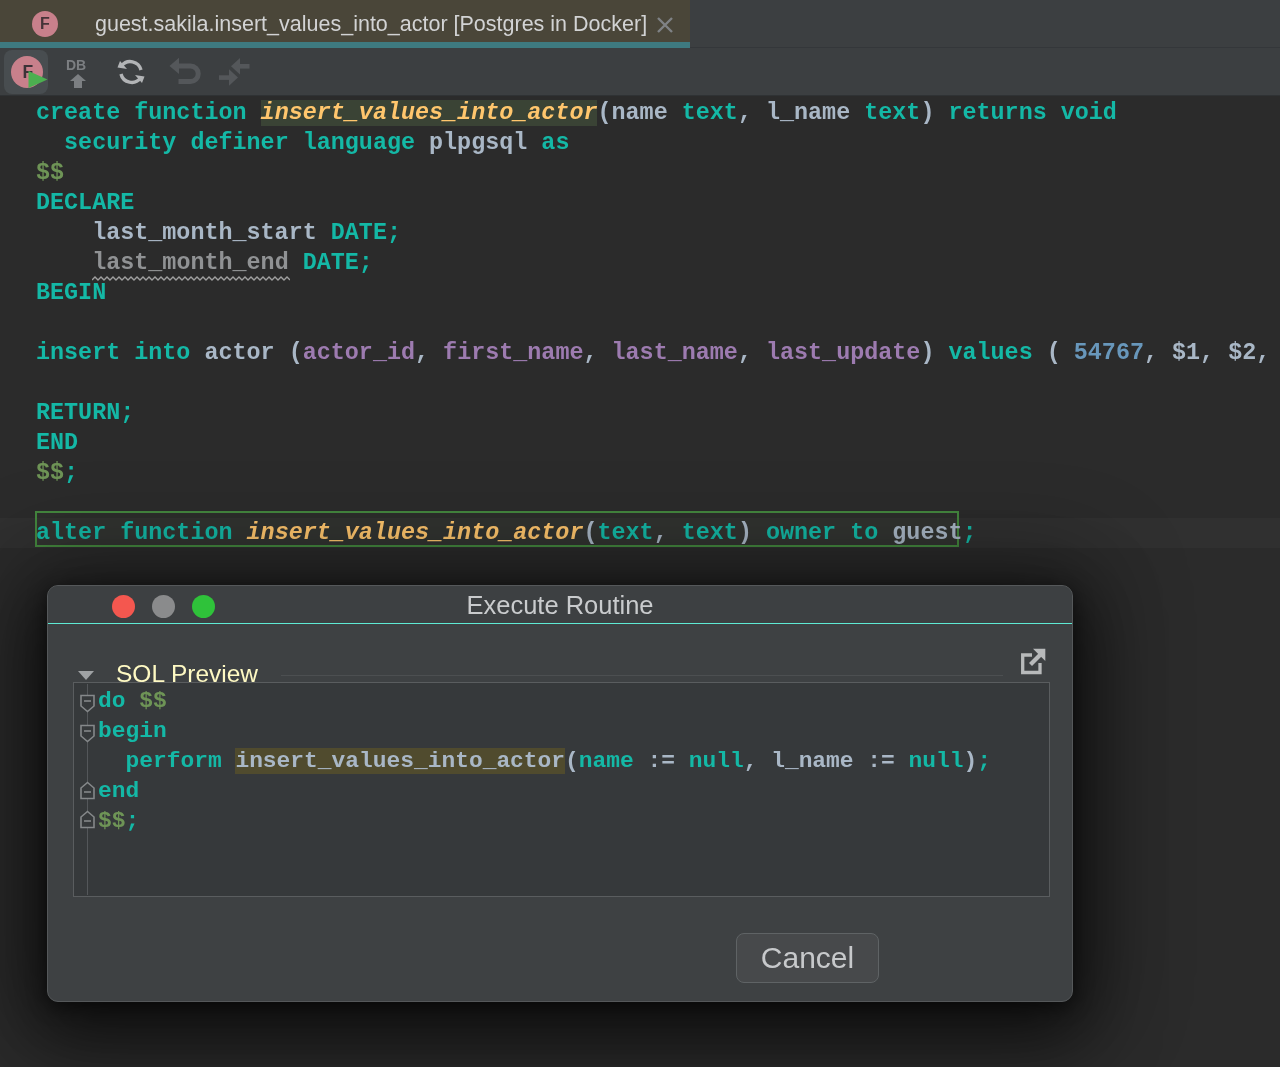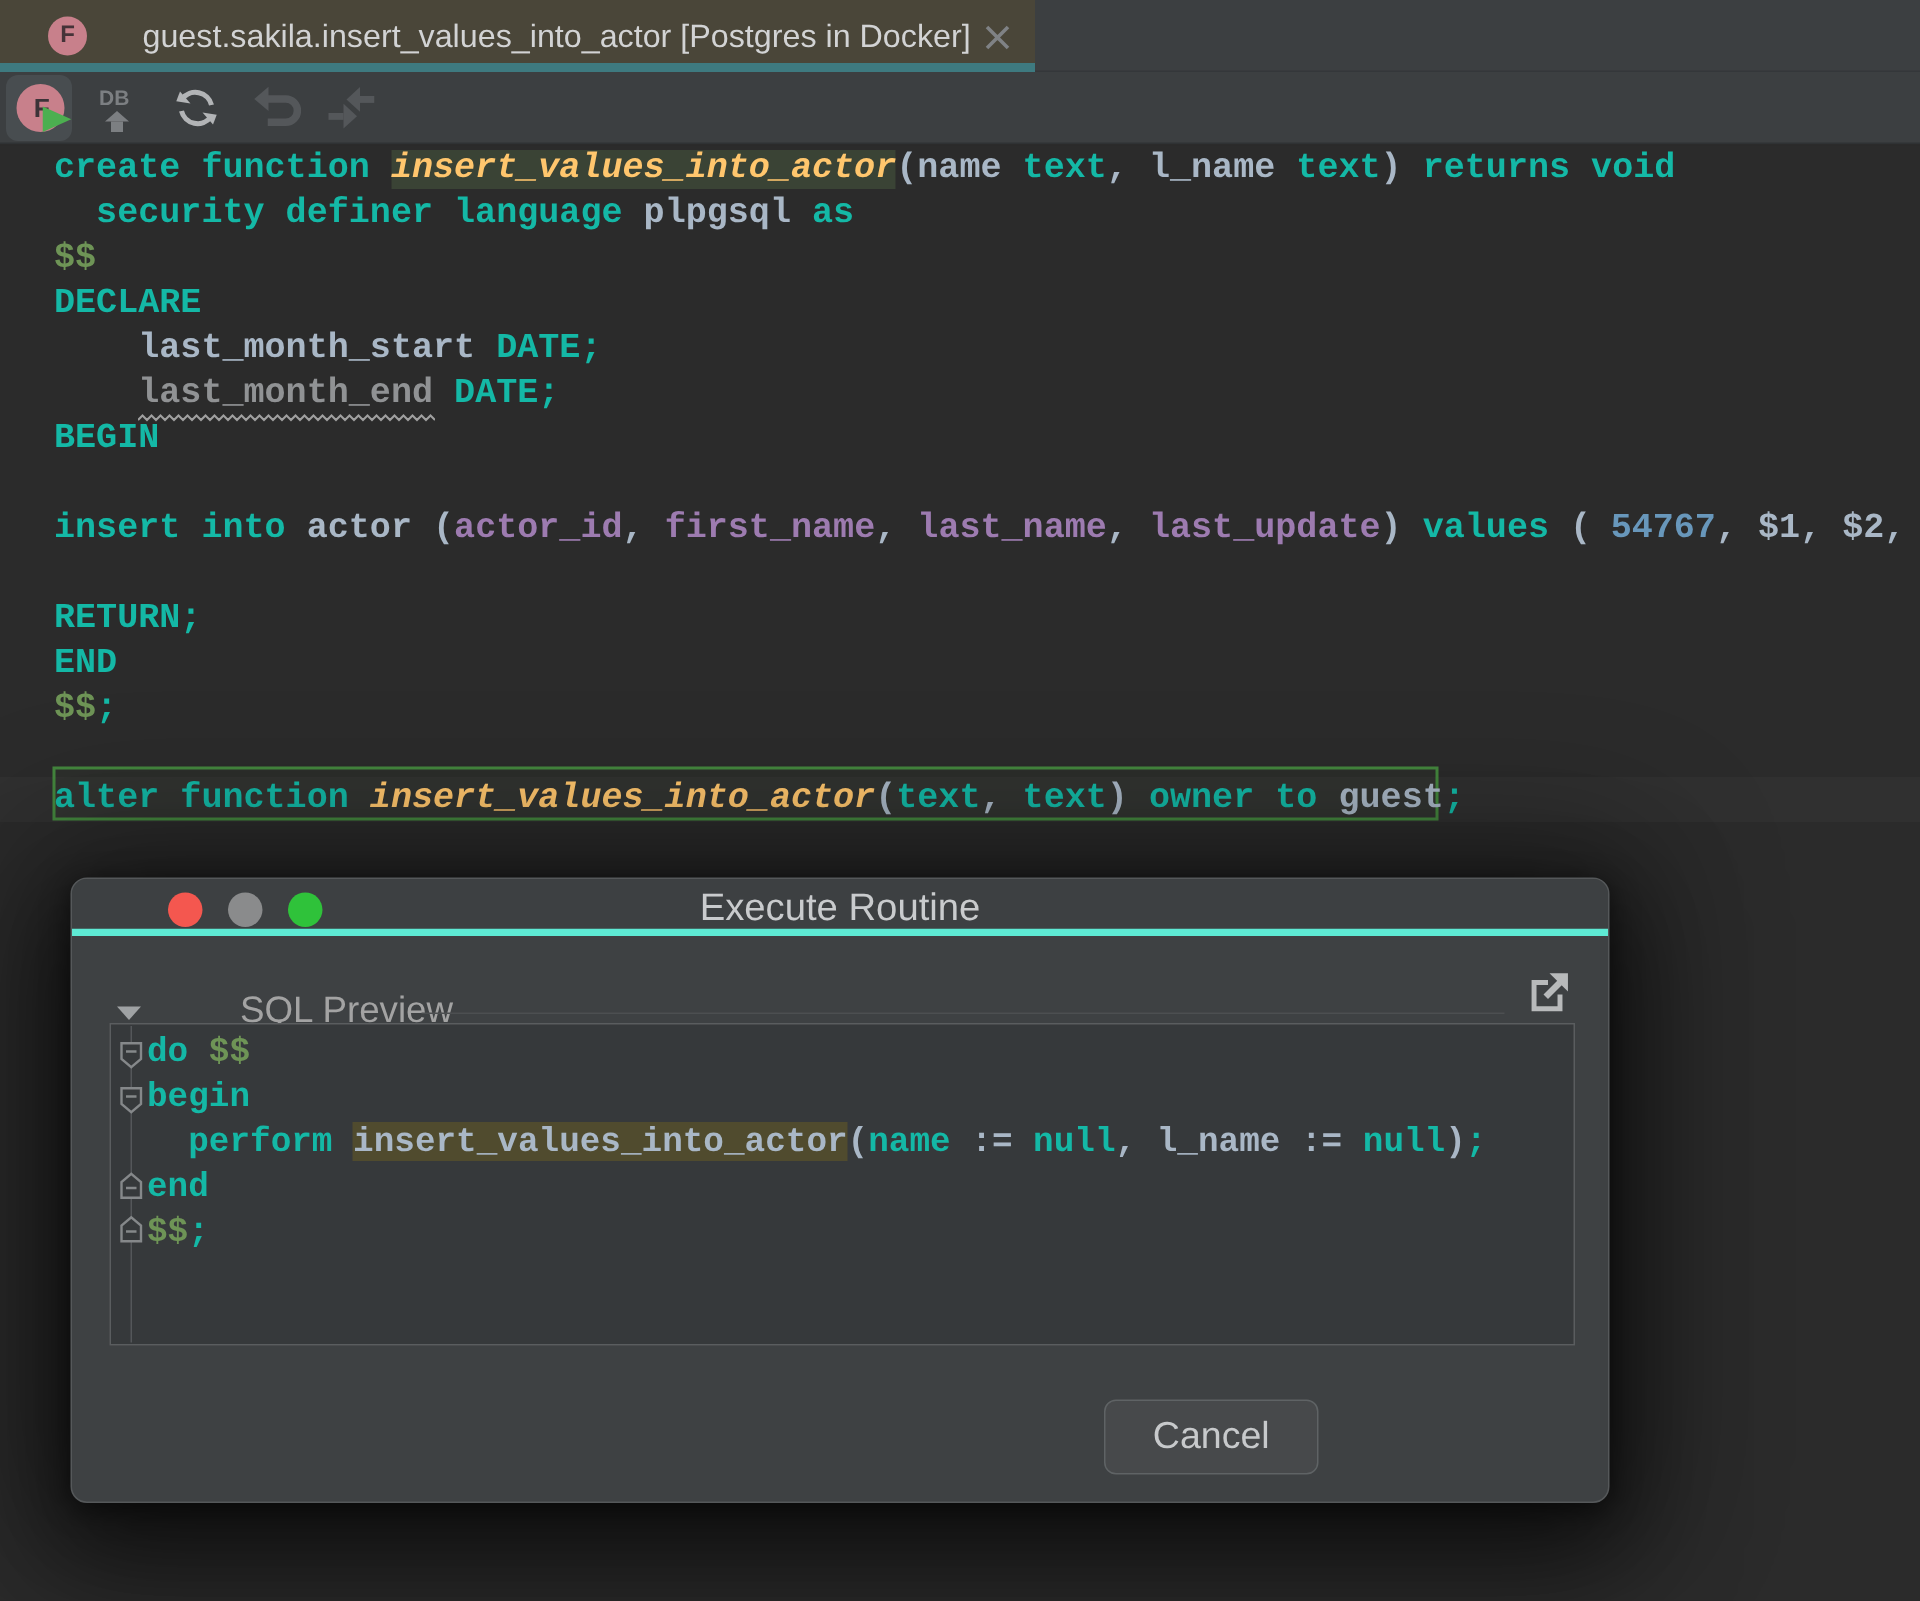--- a/index.html
+++ b/index.html
@@ -33,32 +33,32 @@
   #linehl { position:absolute; left:0; top:421px; width:1280px; height:30px; background:#303030; }
   #stmtbox { position:absolute; left:35px; top:414px; width:924px; height:36px;
     border:2px solid #44873e; background:rgba(80,120,64,0.07); }
   #squig { position:absolute; left:92px; top:178px; }
 
   
   #dialog { position:absolute; left:47px; top:585px; width:1026px; height:417px;
     background:#3e4143; border:1px solid #55585a; border-radius:11px;
     box-shadow:0 25px 70px 12px rgba(0,0,0,0.55), 0 0 90px 30px rgba(0,0,0,0.30), 0 4px 18px rgba(0,0,0,0.5); }
   #titlebar { position:absolute; left:0; top:0; width:100%; height:38px; background:#3d4042;
-    border-bottom:5px solid #5eead4; border-radius:10px 10px 0 0; }
+    border-bottom:1px solid #5eead4; border-radius:10px 10px 0 0; }
   #titlebar .dot { position:absolute; top:8.5px; width:23px; height:23px; border-radius:50%; }
   #titlebar .t { position:absolute; left:0; width:100%; text-align:center; line-height:38px; font-size:25.5px; color:#c9cbcd; }
-  #sqlprev { position:absolute; left:68px; top:74px; font-size:24.5px; color:#a3a3a3;margin-left:44px; }
+  #sqlprev { position:absolute; left:68px; top:74px; font-size:24.5px; color:#fef9c3; }
   #prevline { position:absolute; left:233px; top:89px; width:722px; height:1px; background:#4c4f51; }
   #previewbox { position:absolute; left:25px; top:96px; width:977px; height:215px;
     background:#36393b; border:1px solid #5a5d5f; }
   #spine { position:absolute; left:12.5px; top:1px; width:1.5px; height:211px; background:#54575a; }
   #pcode { position:absolute; left:24px; top:3px; font-family:"Liberation Mono", monospace;
     font-size:22.9px; line-height:30px; color:#a9b7c6; white-space:pre; font-weight:bold; }
   .hl2 { background:#504b2e; }
-  .btn { position:absolute; top:347px; height:50px; font-size:25px; text-align:center; line-height:47px; }
+  .btn { position:absolute; top:347px; height:50px; font-size:30px; text-align:center; line-height:47px; }
   #cancel { left:688px; width:143px; background:#47494b; border:1px solid #5f6365; border-radius:8px; color:#c7c9cb; }
   #ok { left:853px; width:148px; background:#3a5c84; border:3px solid #45759f; border-radius:10px; color:#d8dadc; }
 </style>
 </head>
 <body>
 <div id="stage">
 
   <div id="tabbar">
       <div style="position:absolute;left:690px;top:47px;width:590px;height:1px;background:#34373a"></div>
     <div id="tab">

